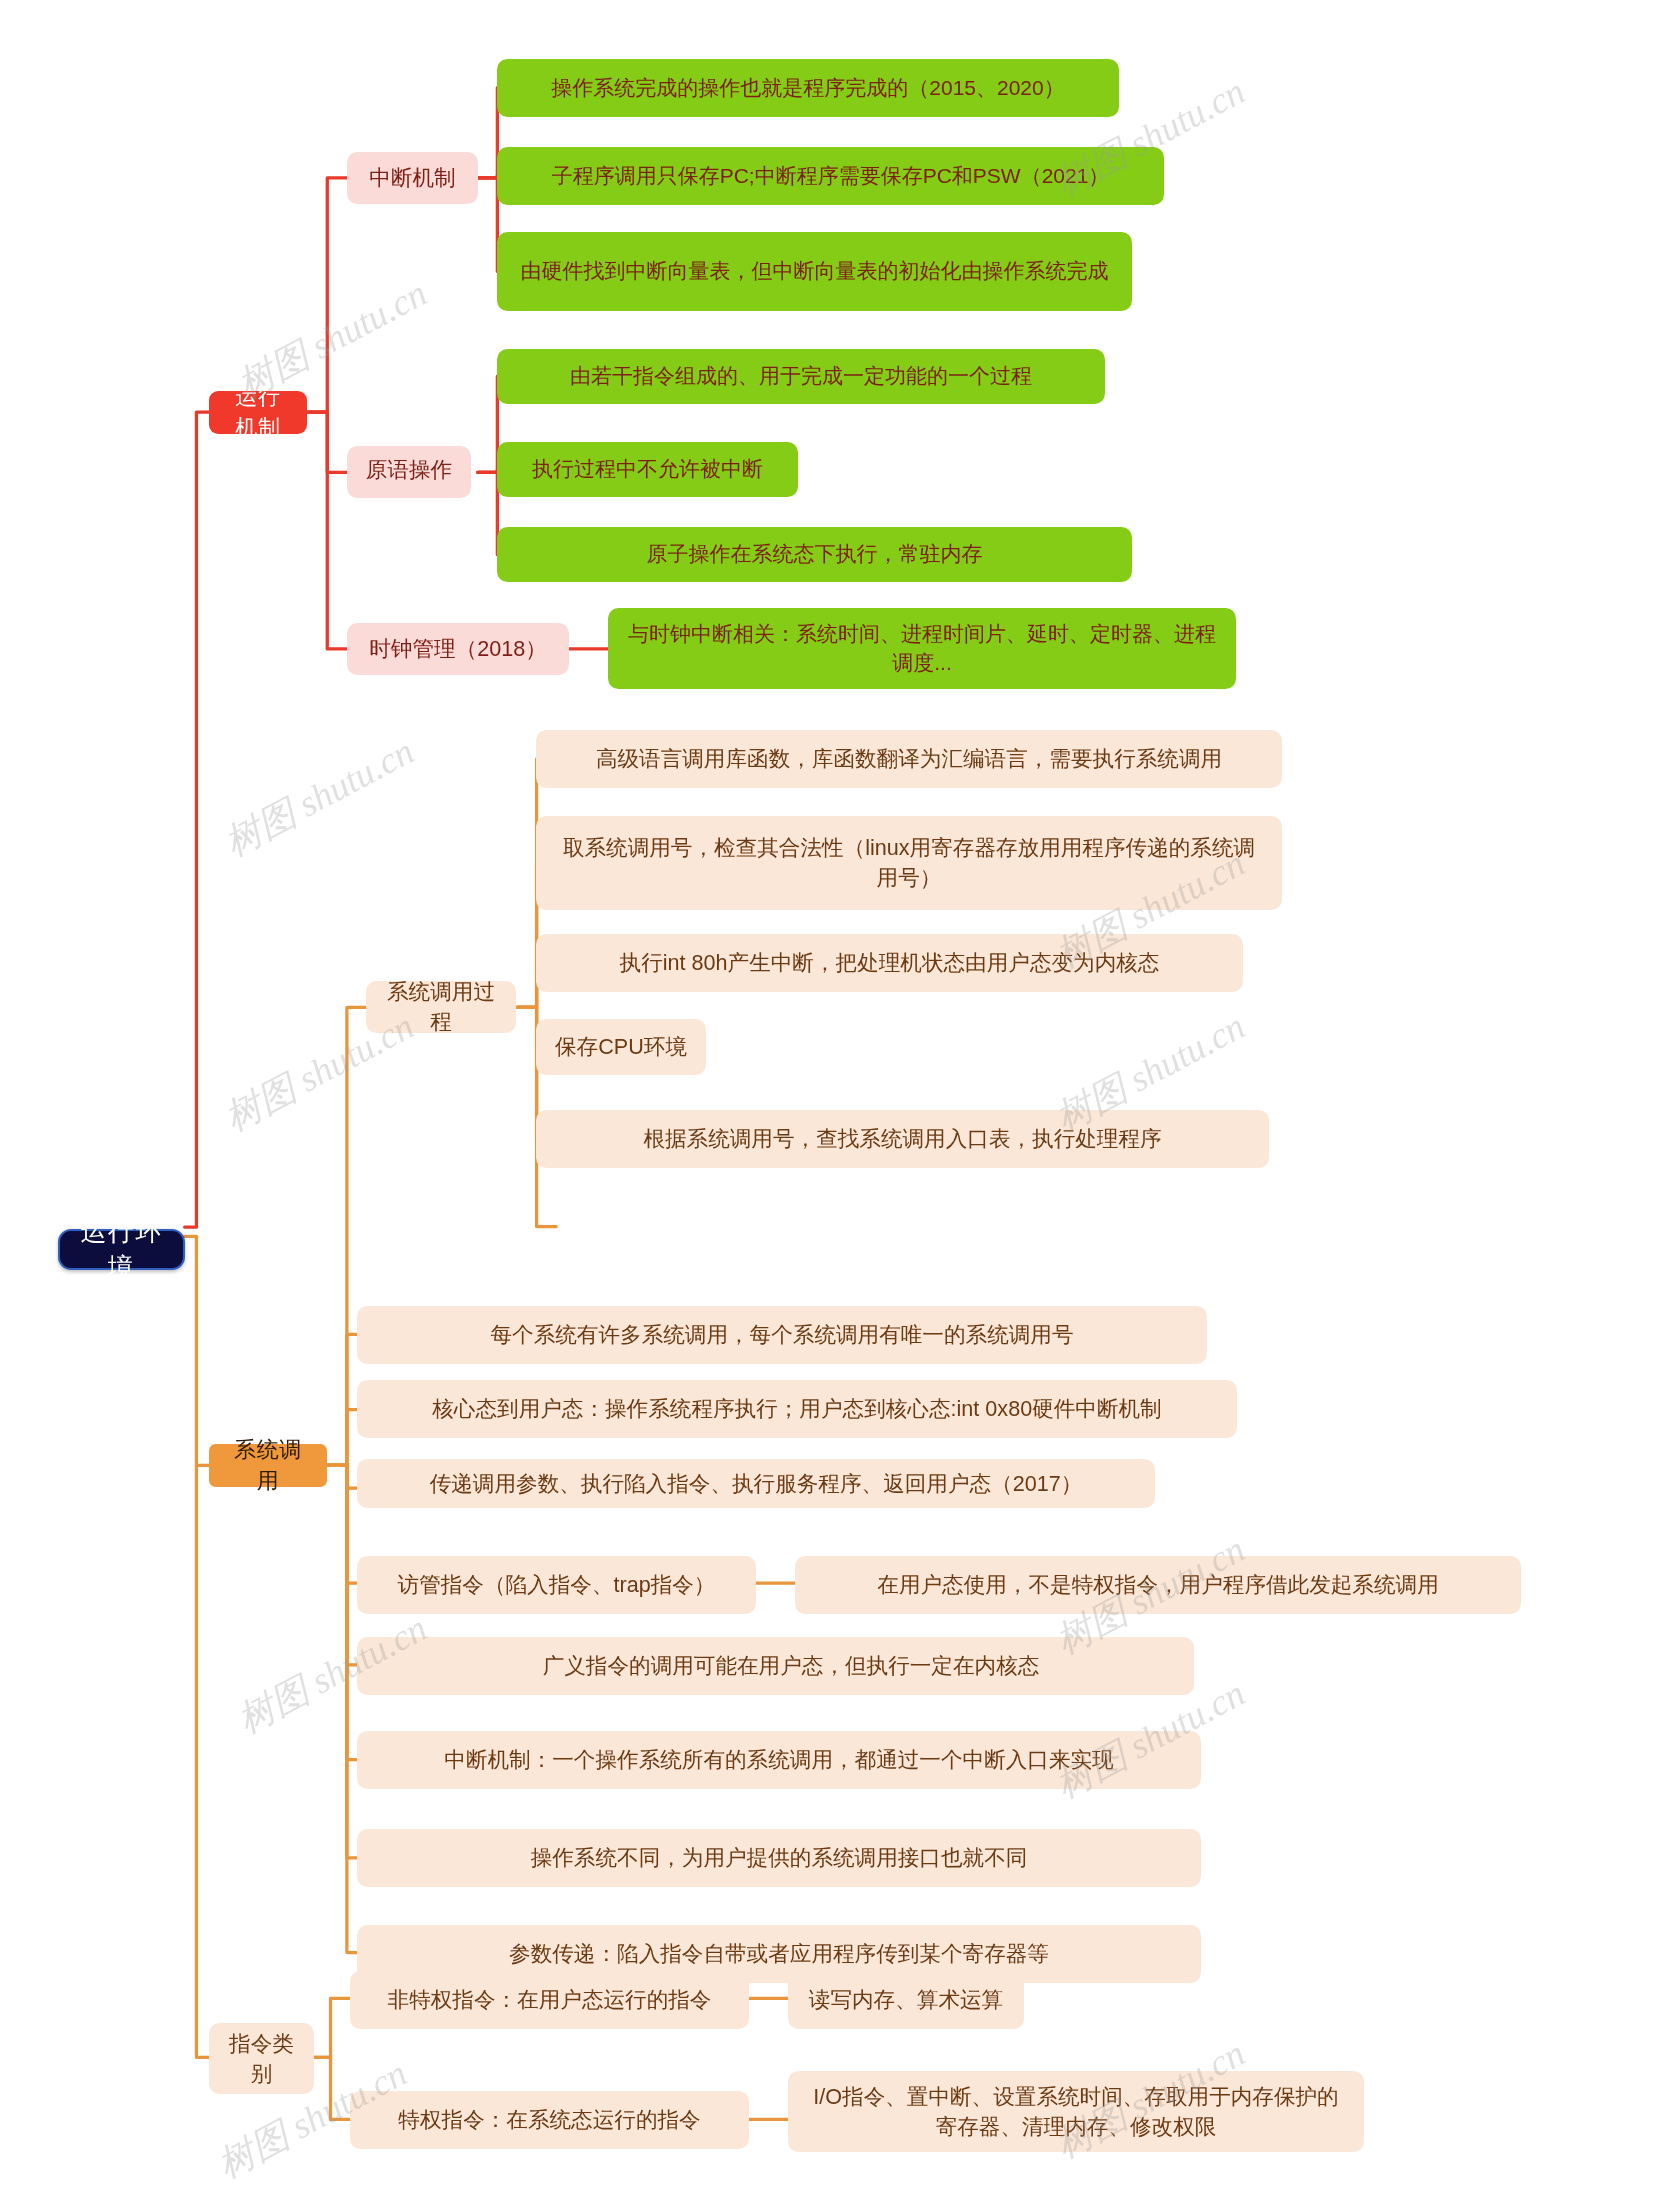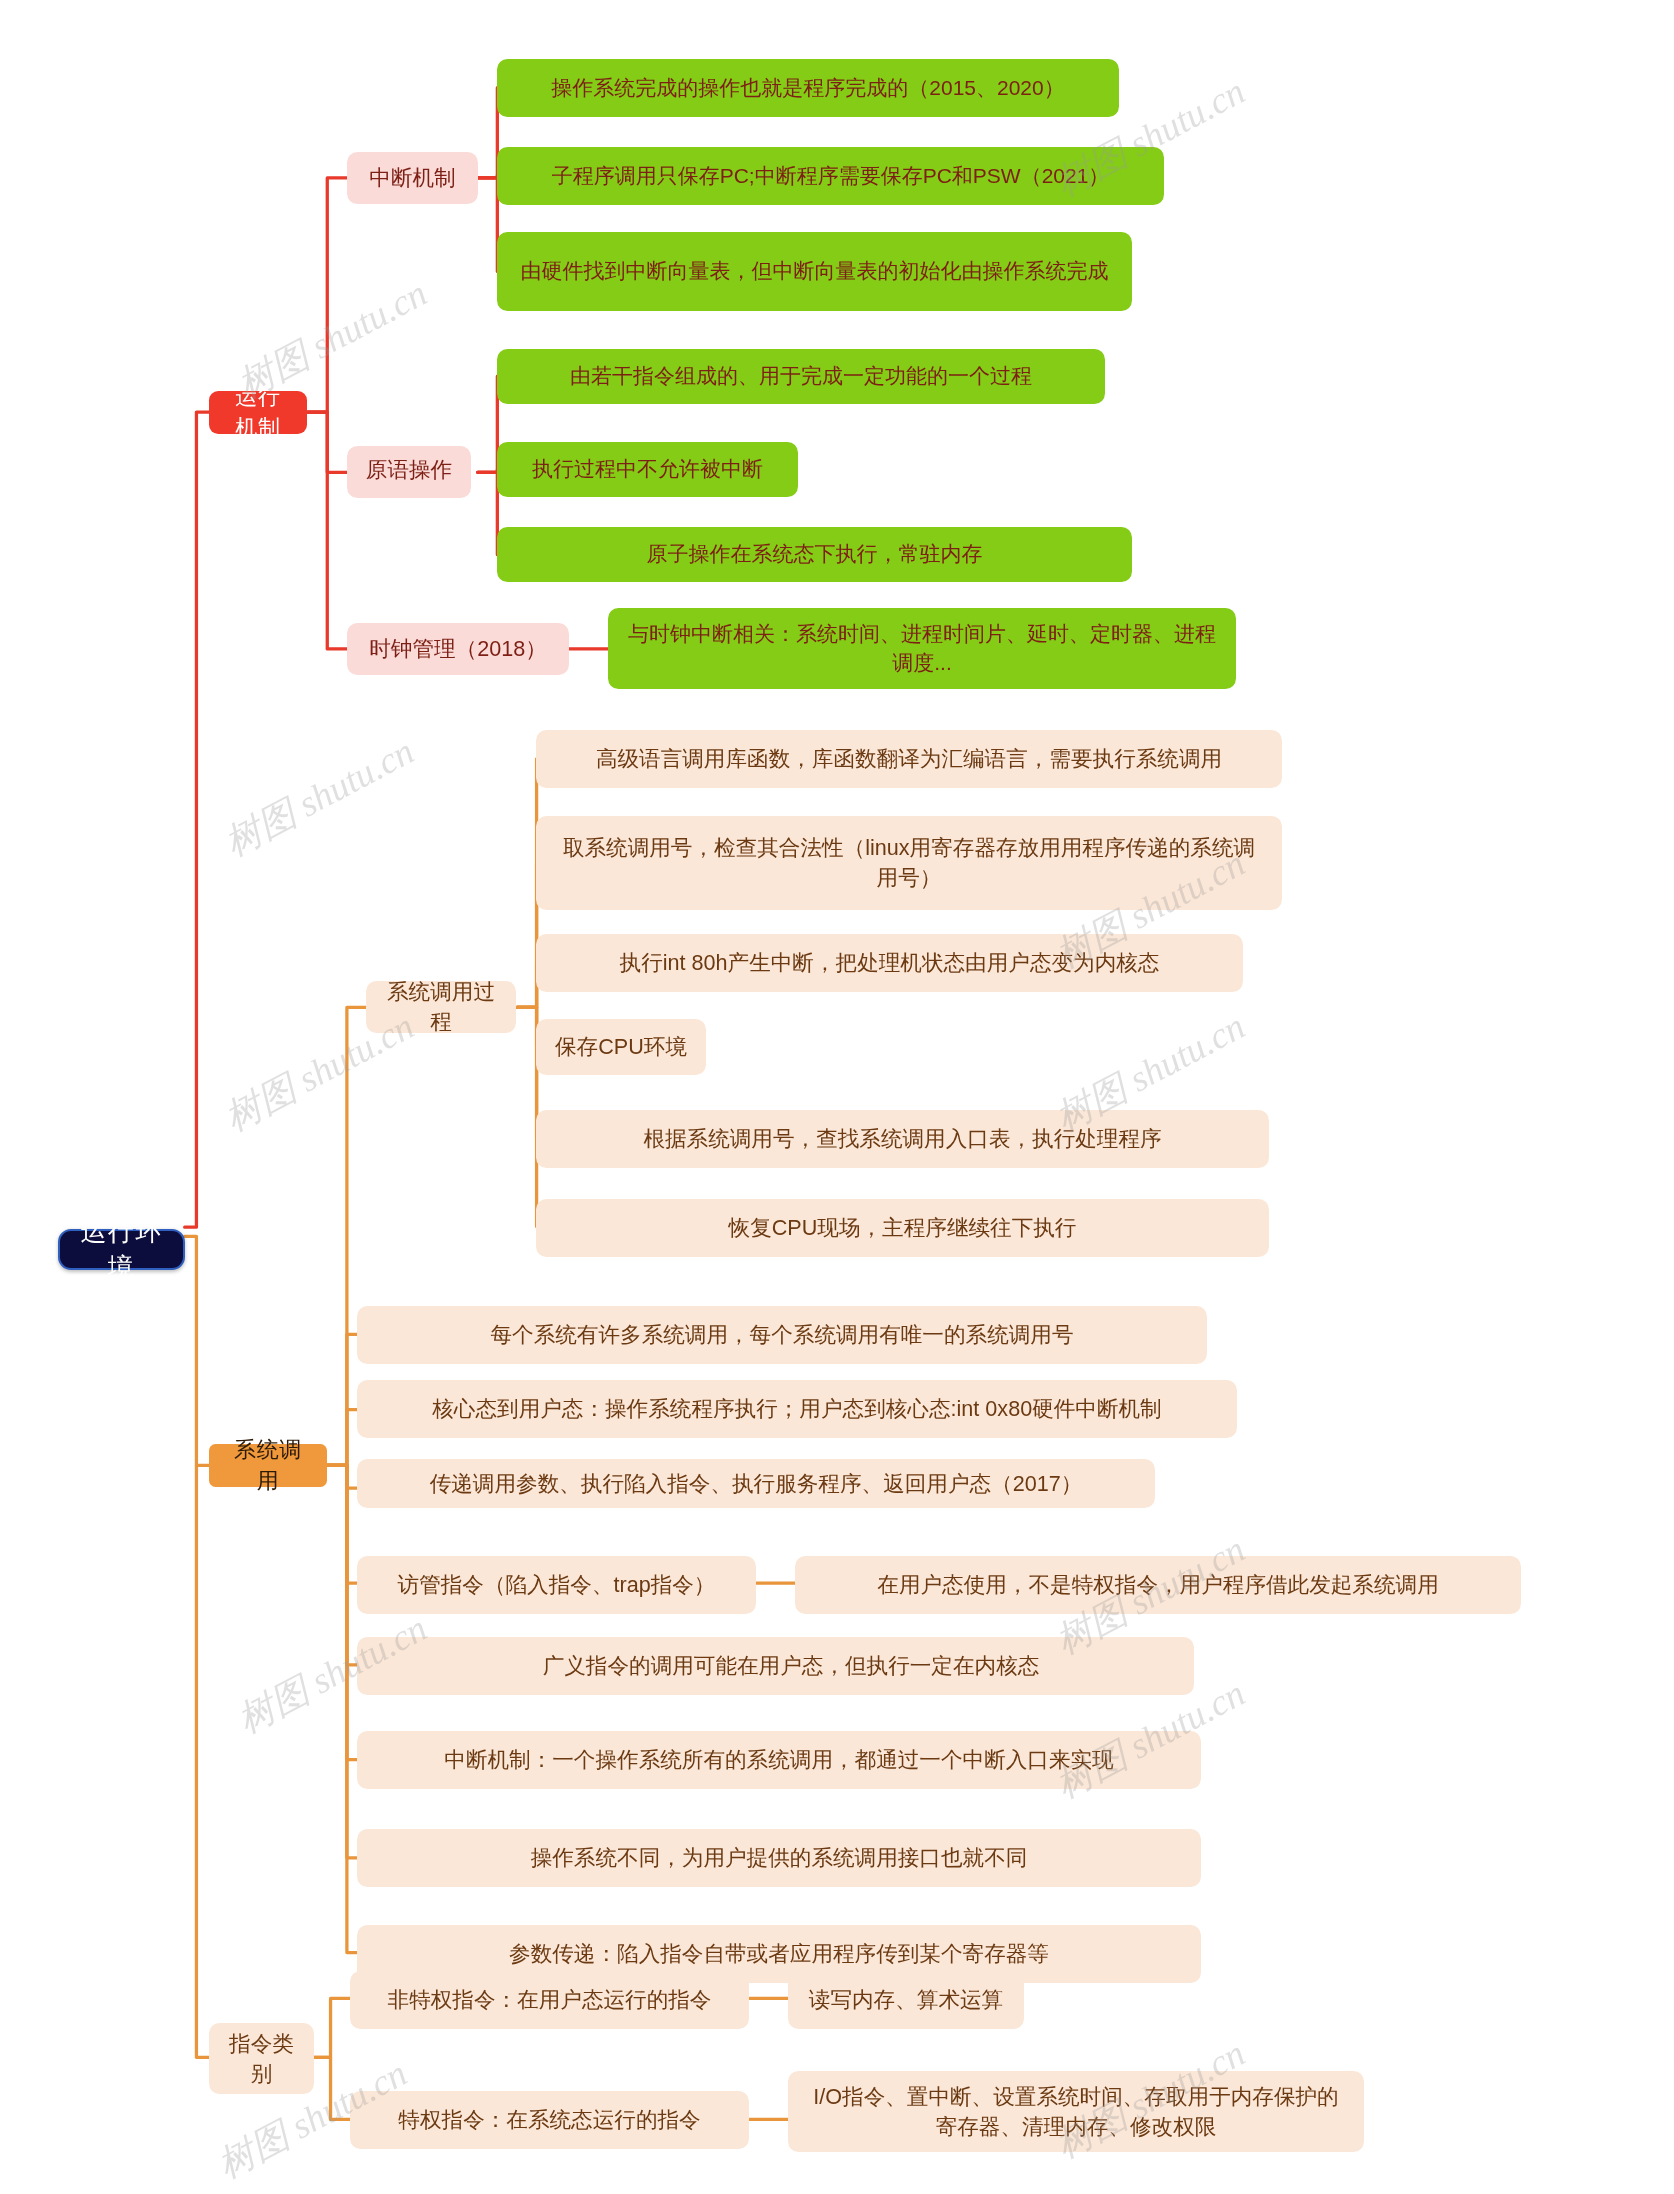--- a/index.html
+++ b/index.html
@@ -145,23 +145,20 @@
     <span>取系统调用号，检查其合法性（linux用寄存器存放用用程序传递的系统调用号）</span>
   </div>
   <div class="node leaf-orange" style="left:536px;top:934px;width:707px;height:58px;">
     <span>执行int 80h产生中断，把处理机状态由用户态变为内核态</span>
   </div>
   <div class="node leaf-orange" style="left:536px;top:1019px;width:170px;height:56px;">
     <span>保存CPU环境</span>
   </div>
   <div class="node leaf-orange" style="left:536px;top:1110px;width:733px;height:58px;">
     <span>根据系统调用号，查找系统调用入口表，执行处理程序</span>
-  </div>
-  <div class="node leaf-orange" style="left:536px;top:1199px;width:733px;height:58px;">
-    <span>恢复CPU现场，主程序继续往下执行</span>
   </div>
 
   <div class="node leaf-orange" style="left:357px;top:1306px;width:850px;height:58px;">
     <span>每个系统有许多系统调用，每个系统调用有唯一的系统调用号</span>
   </div>
   <div class="node leaf-orange" style="left:357px;top:1380px;width:880px;height:58px;">
     <span>核心态到用户态：操作系统程序执行；用户态到核心态:int 0x80硬件中断机制</span>
   </div>
   <div class="node leaf-orange" style="left:357px;top:1459px;width:798px;height:49px;">
     <span>传递调用参数、执行陷入指令、执行服务程序、返回用户态（2017）</span>

